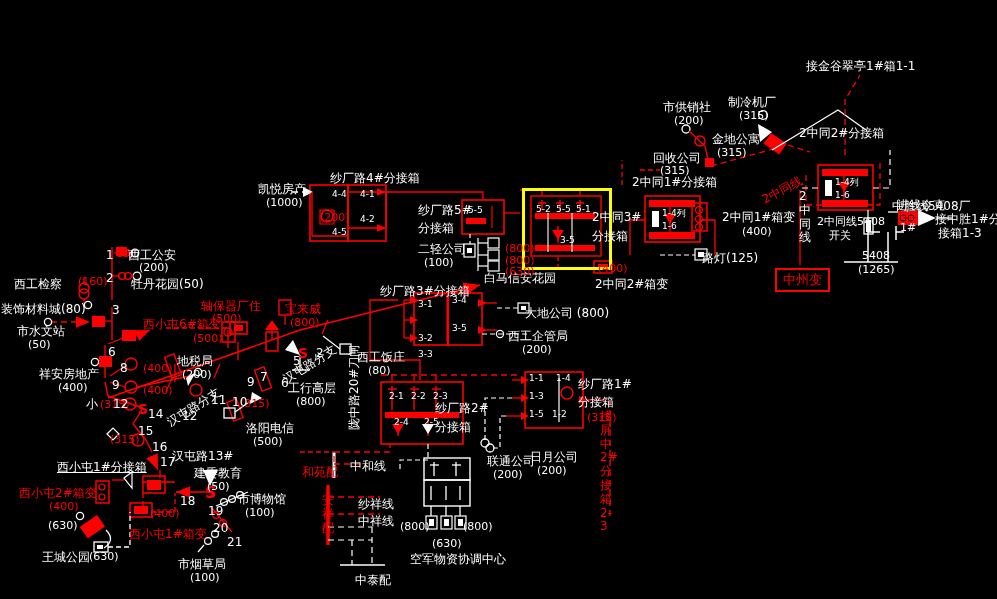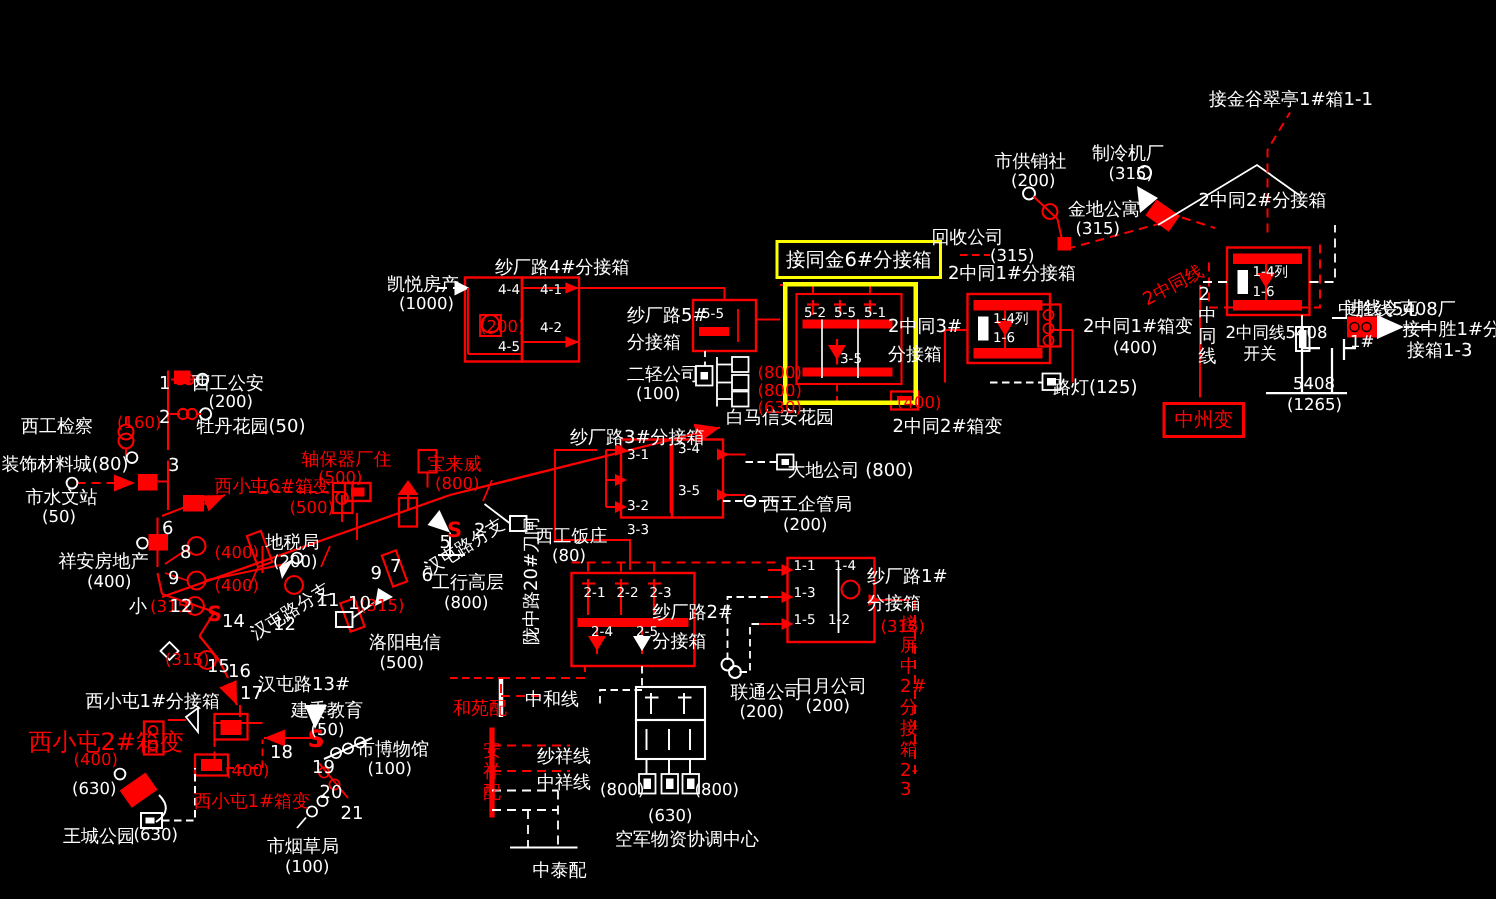--- a/index.html
+++ b/index.html
@@ -504,33 +504,32 @@
   <g stroke="#ff0000" stroke-width="1.3" fill="none" stroke-dasharray="6,4">
     <path d="M334,452 L390,452 L390,444"></path>
   </g>
 
   <g stroke="#ff0000" stroke-width="1.3" fill="none" stroke-dasharray="5,3">
     <path d="M300,452 L334,452"></path>
   </g>
 </svg>
 
 <div class="hl" style="left:522px;top:188px;width:84px;height:76px;"></div>
-<div class="hlbox" style="left:517px;top:160px;">接同金6#分接箱</div>
 
 <div class="redbox" style="left:775px;top:268px;">中州变</div>
 
 <div id="labels">
       <div class="lbl w" style="left: 806px; top: 60px; font-size: 12px;">接金谷翠亭1#箱1-1</div>
       <div class="lbl w" style="left: 728px; top: 96px; font-size: 12px;">制冷机厂</div>
       <div class="lbl w" style="left: 739px; top: 110px; font-size: 11px;">(315)</div>
       <div class="lbl w" style="left: 663px; top: 101px; font-size: 12px;">市供销社</div>
       <div class="lbl w" style="left: 674px; top: 115px; font-size: 11px;">(200)</div>
       <div class="lbl w" style="left: 712px; top: 133px; font-size: 12px;">金地公寓</div>
       <div class="lbl w" style="left: 717px; top: 147px; font-size: 11px;">(315)</div>
-      <div class="lbl w" style="left: 621px; top: 152px; font-size: 12px; text-align: right;">回收公司</div>
+      <div class="lbl w" style="left: 653px; top: 152px; font-size: 12px; text-align: right;">回收公司</div>
       <div class="lbl w" style="left: 660px; top: 165px; font-size: 11px;">(315)</div>
       <div class="lbl w" style="left: 632px; top: 176px; font-size: 12px;">2中同1#分接箱</div>
       <div class="lbl w" style="left: 799px; top: 127px; font-size: 12px;">2中同2#分接箱</div>
       <div class="lbl w" style="left: 722px; top: 211px; font-size: 12px;">2中同1#箱变</div>
       <div class="lbl w" style="left: 742px; top: 226px; font-size: 11px;">(400)</div>
       <div class="lbl w" style="left: 817px; top: 216px; font-size: 11px;">2中同线5408</div>
       <div class="lbl w" style="left: 829px; top: 230px; font-size: 11px;">开关</div>
       <div class="lbl w" style="left: 892px; top: 185px; font-size: 12px; margin-top: 15px;">中胜线5408厂</div>
       <div class="lbl w" style="left: 897px; top: 199px; font-size: 12px;">进线令克</div>
       <div class="lbl w" style="left: 935px; top: 213px; font-size: 12px;">接中胜1#分</div>
@@ -600,22 +599,22 @@
       <div class="lbl r" style="left: 143px; top: 363px; font-size: 11px;">(400)</div>
       <div class="lbl r" style="left: 143px; top: 385px; font-size: 11px;">(400)</div>
       <div class="lbl r" style="left: 100px; top: 399px; font-size: 11px;">(315)</div>
       <div class="lbl r" style="left: 110px; top: 434px; font-size: 11px;">(315)</div>
       <div class="lbl r" style="left: 240px; top: 398px; font-size: 11px;">(315)</div>
       <div class="lbl w" style="left: 288px; top: 382px; font-size: 12px;">工行高层</div>
       <div class="lbl w" style="left: 296px; top: 396px; font-size: 11px;">(800)</div>
       <div class="lbl w" style="left: 246px; top: 422px; font-size: 12px;">洛阳电信</div>
       <div class="lbl w" style="left: 253px; top: 436px; font-size: 11px;">(500)</div>
       <div class="lbl w" style="left: 172px; top: 450px; font-size: 12px;">汉屯路13#</div>
-      <div class="lbl w" style="left: 57px; top: 461px; font-size: 12px;">西小屯1#分接箱</div>
-      <div class="lbl r" style="left: 19px; top: 487px; font-size: 16px;">西小屯2#箱变</div>
+      <div class="lbl w" style="left: 57px; top: 461px; font-size: 12px; text-decoration: underline;">西小屯1#分接箱</div>
+      <div class="lbl r" style="left: 19px; top: 487px; font-size: 12px;">西小屯2#箱变</div>
       <div class="lbl r" style="left: 49px; top: 501px; font-size: 11px;">(400)</div>
       <div class="lbl w" style="left: 48px; top: 520px; font-size: 11px;">(630)</div>
       <div class="lbl w" style="left: 42px; top: 551px; font-size: 12px;">王城公园</div>
       <div class="lbl w" style="left: 89px; top: 551px; font-size: 11px;">(630)</div>
       <div class="lbl r" style="left: 129px; top: 528px; font-size: 12px;">西小屯1#箱变</div>
       <div class="lbl r" style="left: 150px; top: 508px; font-size: 11px;">(400)</div>
       <div class="lbl w" style="left: 194px; top: 467px; font-size: 12px;">建委教育</div>
       <div class="lbl w" style="left: 207px; top: 481px; font-size: 11px;">(50)</div>
       <div class="lbl w" style="left: 238px; top: 493px; font-size: 12px;">市博物馆</div>
       <div class="lbl w" style="left: 245px; top: 507px; font-size: 11px;">(100)</div>
@@ -624,21 +623,21 @@
     </div>
 <div id="numbers">
       <div class="lbl w s12" style="left: 106px; top: 249px;">1</div>
       <div class="lbl w s12" style="left: 106px; top: 272px;">2</div>
       <div class="lbl w s12" style="left: 112px; top: 304px;">3</div>
       <div class="lbl w s12" style="left: 108px; top: 346px;">6</div>
       <div class="lbl w s12" style="left: 120px; top: 362px;">8</div>
       <div class="lbl w s12" style="left: 112px; top: 379px;">9</div>
       <div class="lbl w s12" style="left: 113px; top: 398px;">12</div>
       <div class="lbl w s12" style="left: 148px; top: 408px;">14</div>
-      <div class="lbl w s12" style="left: 138px; top: 438px;">15</div>
+      <div class="lbl w s12" style="left: 138px; top: 425px;">15</div>
       <div class="lbl w s12" style="left: 152px; top: 441px;">16</div>
       <div class="lbl w s12" style="left: 160px; top: 456px;">17</div>
       <div class="lbl w s12" style="left: 180px; top: 495px;">18</div>
       <div class="lbl w s12" style="left: 208px; top: 505px;">19</div>
       <div class="lbl w s12" style="left: 213px; top: 522px;">20</div>
       <div class="lbl w s12" style="left: 227px; top: 536px;">21</div>
       <div class="lbl w s12" style="left: 232px; top: 396px;">10</div>
       <div class="lbl w s12" style="left: 211px; top: 394px;">11</div>
       <div class="lbl w s12" style="left: 182px; top: 410px;">12</div>
       <div class="lbl w s12" style="left: 247px; top: 376px;">9</div>

